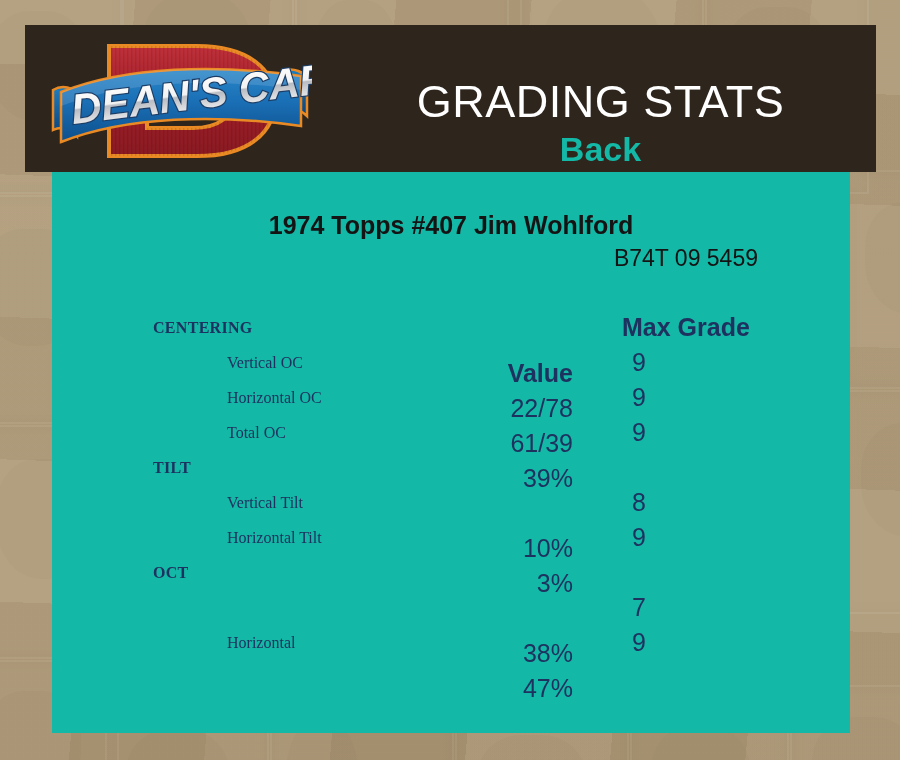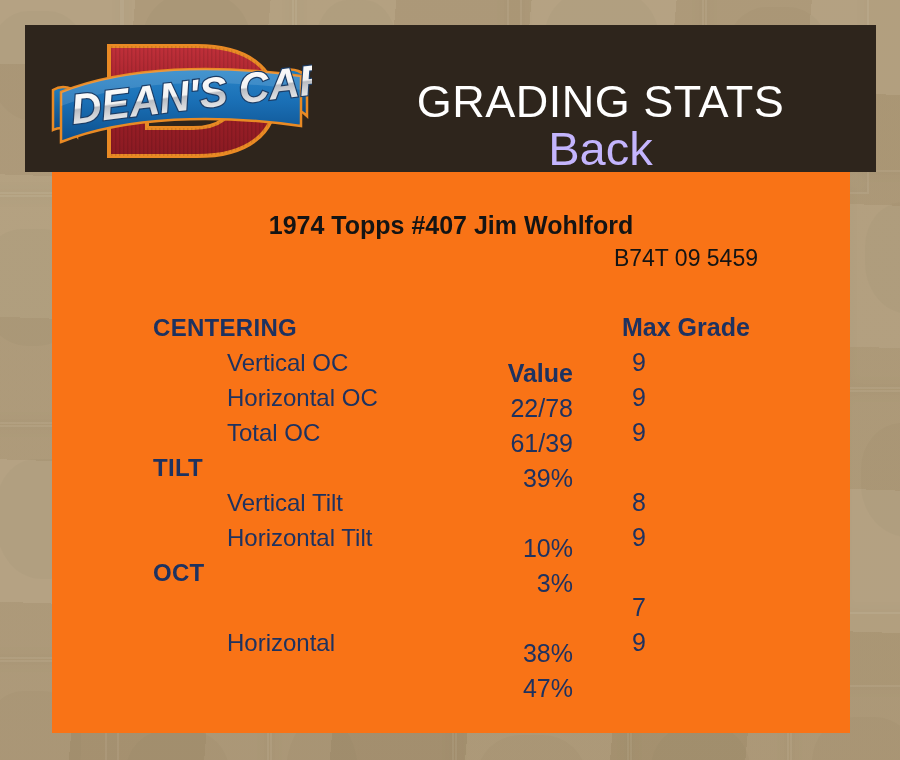--- a/index.html
+++ b/index.html
@@ -82,24 +82,24 @@
   }
   .header-title {
     color: #ffffff;
     font-size: 45px;
     line-height: 52px;
     letter-spacing: 0.5px;
     font-weight: 400;
     white-space: nowrap;
   }
   .header-subtitle {
-    color: #c4b5fd;
-    font-size: 47px;
+    color: #14b8a6;
+    font-size: 34px;
     line-height: 42px;
-    font-weight: 400;
+    font-weight: 700;
     white-space: nowrap;
   }
 
   
   .logo {
     position: absolute;
     left: 22px;
     top: 5px;
     width: 265px;
     height: 142px;
@@ -115,21 +115,21 @@
     letter-spacing: 0px;
   }
 
   
   .panel {
     position: absolute;
     left: 52px;
     top: 172px;
     width: 798px;
     height: 561px;
-    background: #f97316;
+    background: #14b8a6;
   }
 
   .card-title {
     position: absolute;
     left: 0;
     top: 38px;
     width: 798px;
     text-align: center;
     color: #141414;
     font-size: 25px;
@@ -159,23 +159,24 @@
     color: #1e3260;
   }
   .row {
     position: relative;
     height: 35px;
   }
   .col-label {
     position: absolute;
     left: 101px;
     top: 0;
-    font-size: 24px;
+    font-size: 16px;
     line-height: 35px;
     white-space: nowrap;
+    font-family: Liberation Serif, serif;
   }
   .col-label.section {
     font-weight: bold;
     letter-spacing: 0.3px;
   }
   .col-label.indent {
     left: 151px;
     font-weight: 400;
     margin-left: 24px;
   }

